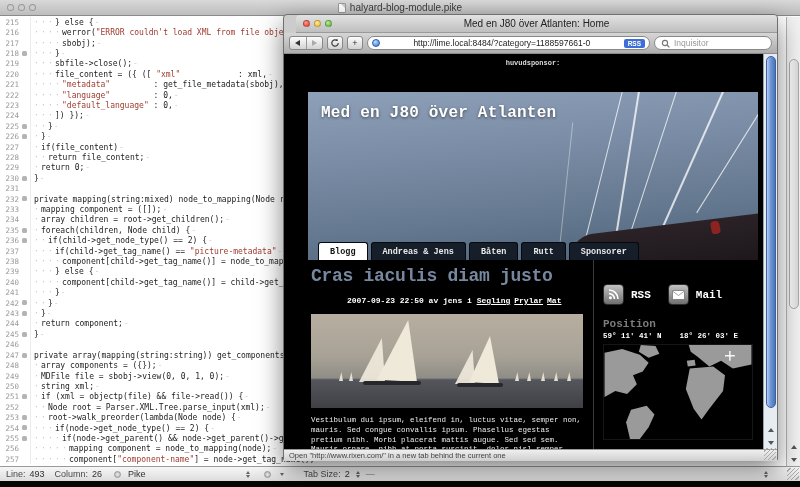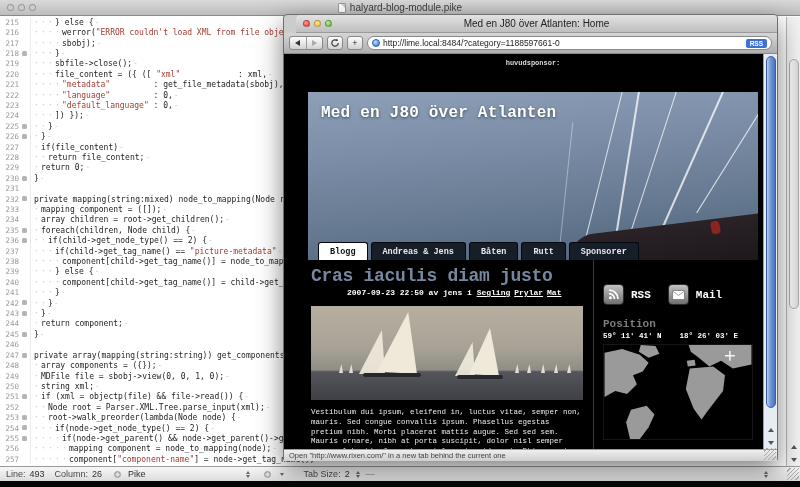--- a/index.html
+++ b/index.html
@@ -75,21 +75,21 @@
     border-radius:3px; display:flex; align-items:center; justify-content:center; font-size:9px; color:#333; }
   .navcap { width:34px; display:flex; }
   .navcap span { flex:1; display:flex; align-items:center; justify-content:center; }
   .navcap .sep { flex:none; width:1px; background:#999; height:100%; }
   .arr-l { width:0; height:0; border-top:3.5px solid transparent; border-bottom:3.5px solid transparent;
     border-right:5px solid #333; }
   .arr-r { width:0; height:0; border-top:3.5px solid transparent; border-bottom:3.5px solid transparent;
     border-left:5px solid #aaa; }
   .sq { width:16px; }
   .url-field { flex:1; height:14px; background:#fff; border:1px solid #888; border-radius:7px;
-    display:flex; align-items:center; padding:0 4px; gap:3px; font-size:8.5px; color:#222; overflow:hidden; }
+    display:flex; align-items:center; padding:0 4px; gap:3px; font-size:8.5px; color:#222; overflow:hidden;text-align:center; }
   .globe { width:8px; height:8px; border-radius:50%; flex:none;
     background:radial-gradient(circle at 35% 30%,#bfe0ff,#2f6fd0); border:0.5px solid #2a5cab; }
   .url-text { flex:1; white-space:nowrap; overflow:hidden; }
   .rss-badge { flex:none; background:var(--accent-blue,#3e6fd7); color:#fff; font-size:6.5px; font-weight:bold;
     padding:1px 4px; border-radius:2px; }
   .search-field { width:118px; height:14px; background:#fff; border:1px solid #888; border-radius:7px;
     display:flex; align-items:center; gap:3px; padding:0 6px; font-size:8.5px; color:#999; }
   .mag { flex:none; width:10px; height:9px; position:relative; }
 
   .br-content { position:relative; height:395px; background:#000; overflow:hidden;font-family:Liberation Mono, monospace; }
@@ -118,21 +118,21 @@
     background:#161e2a; color:#e9e9e9; font-size:8.5px; font-weight:bold;
     border:1px solid #05080c; border-bottom:none; border-radius:3px 3px 0 0; }
   .tab.active { background:#fff; color:#111; }
 
   .content-row { display:flex; }
   .main-col { width:281px; padding:6px 0 0 3px; }
   .divider { width:1px; background:#3b3b3b; margin:0 0 0 4px; }
   .sidebar { flex:1; padding:24px 0 0 9px; }
 
   .post-title { font-size:18px; font-weight:bold; color:var(--post-title-color,#76879f); letter-spacing:-.3px; }
-  .byline { margin-top:2px; font-size:8px; font-weight:bold; color:#fff;padding-left:36px; }
+  .byline { margin-top:10px; font-size:8px; font-weight:bold; color:#fff;padding-left:36px; }
   .byline a { color:#fff; text-decoration:underline; margin-right:4px; }
   .photo { position:relative; margin-top:9px; width:272px; height:94px; overflow:hidden;
     background:linear-gradient(#b7aea0 0%,#a8a296 45%,#8f8d86 68%,#55565c 70%,#3f4046 100%); }
   .sail { position:absolute; background:#efe9da; }
   .sail.main1 { left:66px; bottom:26px; width:40px; height:62px; clip-path:polygon(78% 0,100% 100%,0 96%); }
   .sail.jib1  { left:48px; bottom:26px; width:26px; height:44px; clip-path:polygon(88% 0,100% 100%,0 100%); opacity:.92; }
   .sail.main2 { left:158px; bottom:24px; width:30px; height:48px; clip-path:polygon(70% 0,100% 100%,0 96%); }
   .sail.jib2  { left:144px; bottom:24px; width:20px; height:34px; clip-path:polygon(88% 0,100% 100%,0 100%); opacity:.92; }
   .boat-hull { position:absolute; height:4px; background:#26282c; border-radius:2px; }
   .h1 { left:52px; bottom:23px; width:58px; } .h2 { left:146px; bottom:21px; width:46px; }
@@ -284,20 +284,29 @@
           <path d="M8.2 5a3.2 3.2 0 1 1-1.1-2.4" stroke="#3a3a3a" stroke-width="1.2" fill="none"></path>
           <path d="M7.2 0.6l0.6 2.4-2.4-0.3z" fill="#3a3a3a"></path>
         </svg>
       </div>
       <div class="tb-btn sq">+</div>
       <div class="url-field">
         <span class="globe"></span>
         <span class="url-text">http://lime.local:8484/?category=1188597661-0</span>
         <span class="rss-badge">RSS</span>
       </div>
+      <div class="search-field">
+        <span class="mag">
+          <svg width="10" height="10" viewBox="0 0 10 10">
+            <circle cx="4" cy="4" r="2.6" stroke="#777" stroke-width="1.1" fill="none"></circle>
+            <line x1="6" y1="6" x2="8.4" y2="8.4" stroke="#777" stroke-width="1.2"></line>
+          </svg>
+        </span>
+        <span>Inquisitor</span>
+      </div>
     </div>
 
     <div class="br-content">
       <div class="page-col">
 
         <div class="sponsor">
           <span>huvudsponsor:</span>
         </div>
 
         <div class="banner">

